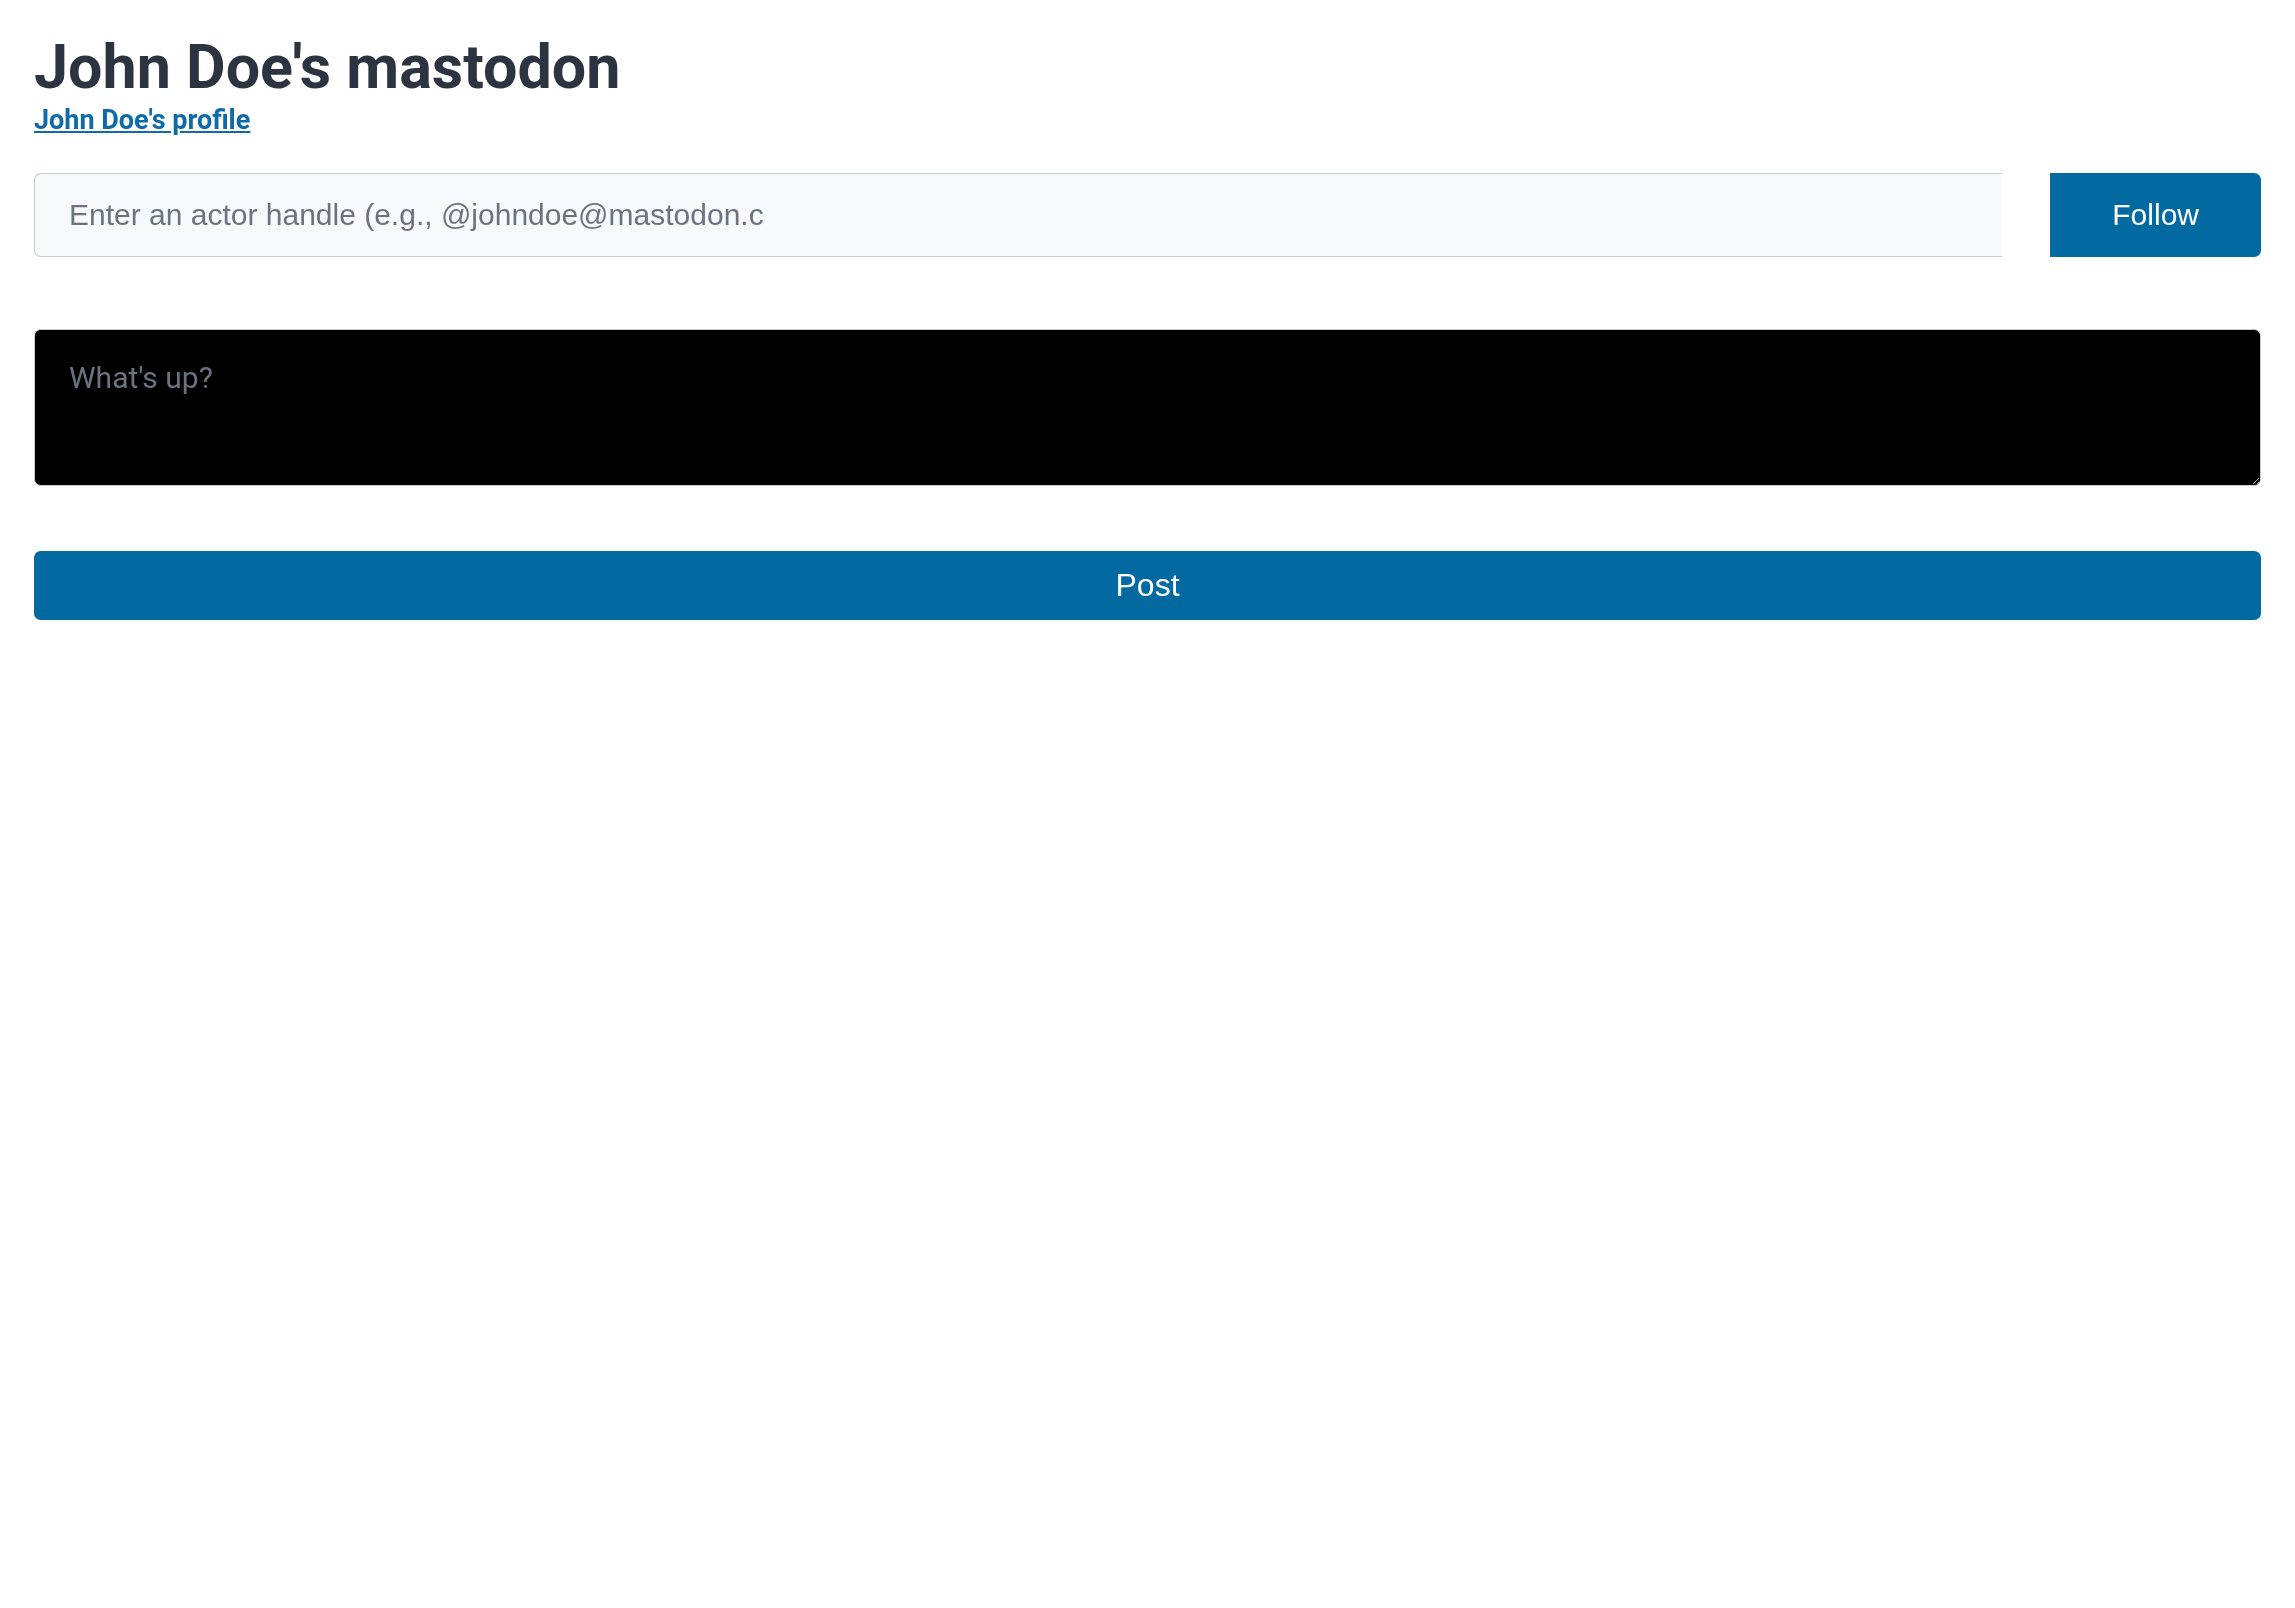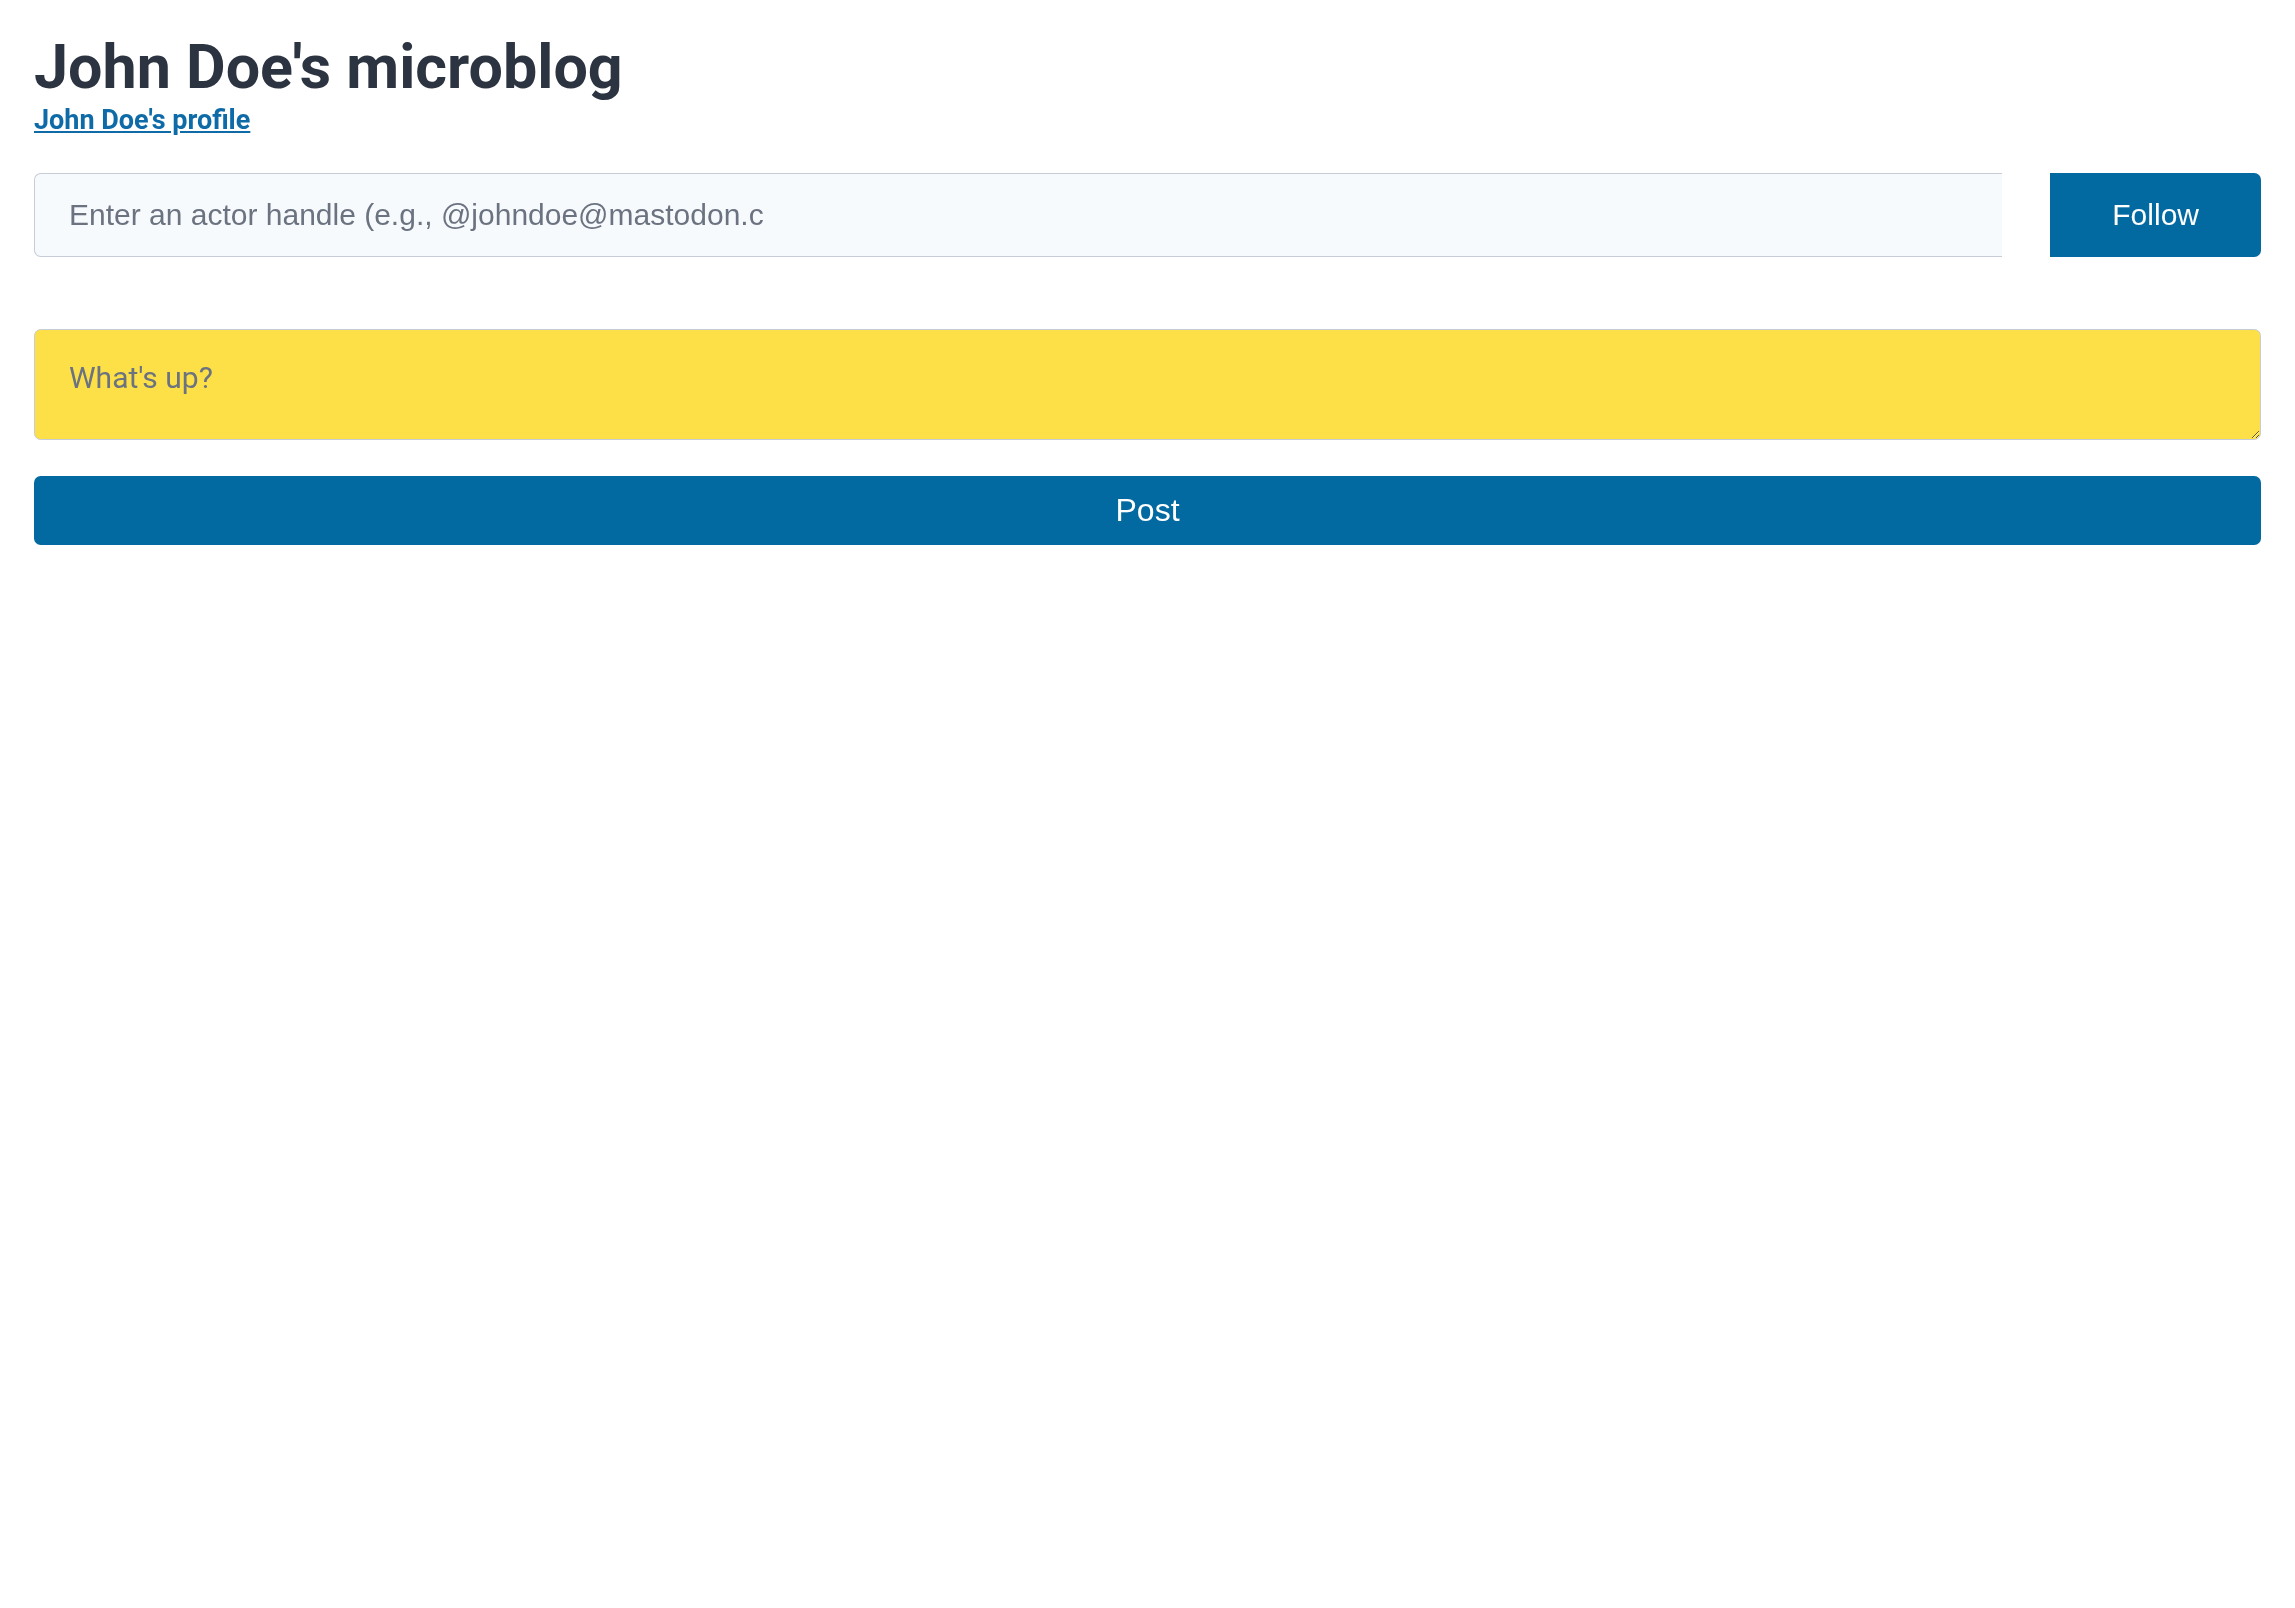--- a/index.html
+++ b/index.html
@@ -61,25 +61,25 @@
       font-weight: 400;
     }
     .compose-textarea {
       width: 100%;
       font-size: 30px;
       font-family: inherit;
       color: #6b7280;
       padding: 30px 34px;
       border: 0.8px solid #c6cdd7;
       border-radius: 6.7px;
-      background: #fde047;
+      background: #000000;
       outline: none;
       resize: both;
-      height: 111px;
-      margin-bottom: 33px;
+      height: 157px;
+      margin-bottom: 62px;
     }
     .compose-textarea::placeholder {
       color: #6b7280;
     }
     .post-button {
       width: 100%;
       font-size: 32px;
       color: #ffffff;
       background: #0369a1;
       border: none;
@@ -87,21 +87,21 @@
       border-radius: 6.7px;
       cursor: pointer;
       font-weight: 400;
     }
   </style>
 </head>
 <body>
 
 
 
-<h1 class="page-title">John Doe's microblog</h1>
+<h1 class="page-title">John Doe's mastodon</h1>
 <a href="#" class="profile-link">John Doe's profile</a>
 
 <div class="follow-row">
   <input type="text" class="handle-input" placeholder="Enter an actor handle (e.g., @johndoe@mastodon.c" style="">
   <button class="follow-button">Follow</button>
 </div>
 
 <textarea class="compose-textarea" placeholder="What's up?" style=""></textarea>
 
 <button class="post-button">Post</button>

